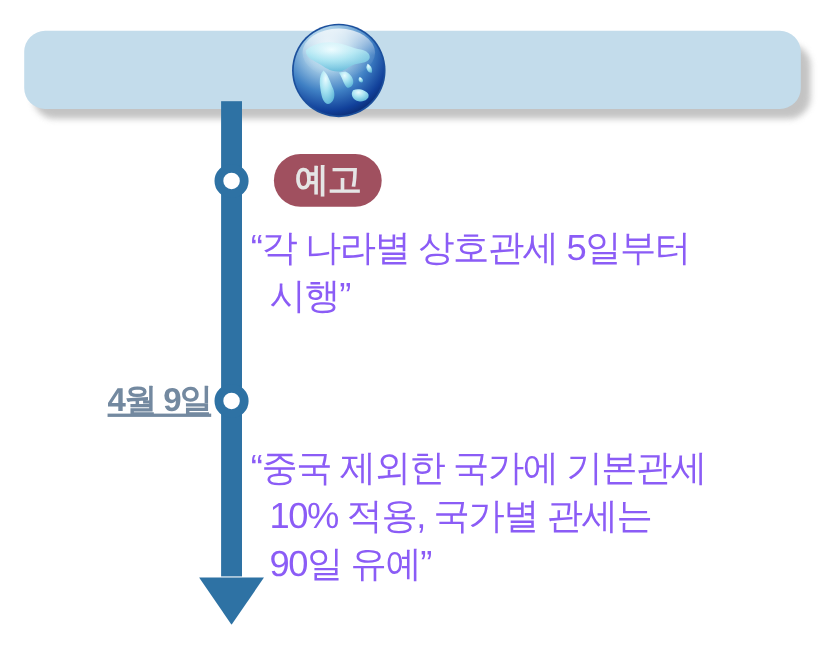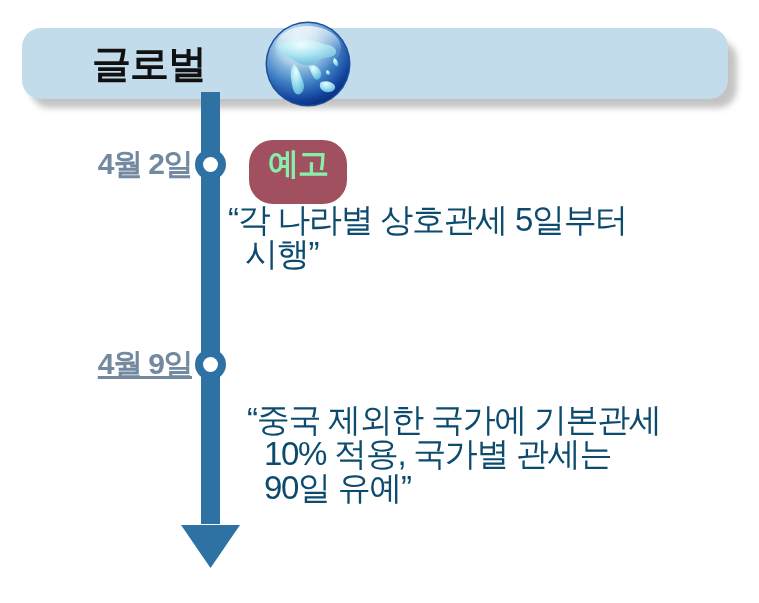--- a/index.html
+++ b/index.html
@@ -117,61 +117,60 @@
     letter-spacing: -1.5px;
     white-space: nowrap;
   }
   .date-1 { top: 144px; }
   .date-2 { top: 344px; text-decoration: underline; }
 
   
   .badge {
     position: absolute;
     left: 249px;
-    height: 64px;
+    height: 48px;
     padding: 0 19px;
     border-radius: 24px;
     background: #a0505f;
-    color: #86efac;
+    color: #e5e5e5;
     font-size: 31px;
     font-weight: 700;
     line-height: 48px;
     letter-spacing: -1px;
     white-space: nowrap;
     box-sizing: border-box;
   }
   .badge-1 { top: 140px; }
   .badge-2 { top: 340px; }
 
   
   .quote {
     position: absolute;
     left: 228px;
     width: 510px;
     font-size: 33px;
     font-weight: 400;
-    color: #0c4a6e;
-    line-height: 34px;
+    color: #8b5cf6;
+    line-height: 44px;
     letter-spacing: -1.3px;
     text-indent: -17px;
     padding-left: 17px;
     box-sizing: border-box;
     white-space: pre-wrap;
   }
   .quote-1 { top: 203px; }
-  .quote-2 { top: 403px; margin-left: 19px; }
+  .quote-2 { top: 403px; }
 </style>
 </head>
 <body>
 
 <div id="infographic">
 
   <div class="header-shadow"></div>
   <div class="header-bar"></div>
-  <div class="header-title">글로벌</div>
 
   <div class="globe-icon">
     <svg width="88" height="88" viewBox="0 0 88 88" xmlns="http://www.w3.org/2000/svg">
       <defs>
         <radialGradient id="gSphere" cx="38%" cy="26%" r="78%">
           <stop offset="0%" stop-color="#eaf4fb"></stop>
           <stop offset="30%" stop-color="#a9cfe8"></stop>
           <stop offset="62%" stop-color="#3f80c4"></stop>
           <stop offset="88%" stop-color="#11409a"></stop>
           <stop offset="100%" stop-color="#0b2c74"></stop>
@@ -219,21 +218,20 @@
   </div>
 
   <div class="timeline-line"></div>
   <div class="timeline-arrow">
     <svg width="59" height="52" viewBox="0 0 59 52" xmlns="http://www.w3.org/2000/svg">
       <polygon points="29.5,52 0,9 59,9" fill="#2e72a4"></polygon>
     </svg>
   </div>
 
   <div class="marker marker-1"></div>
-  <div class="date-label date-1">4월 2일</div>
   <div class="badge badge-1">예고</div>
   <div class="quote quote-1">“각 나라별 상호관세 5일부터
 시행”</div>
 
   <div class="marker marker-2"></div>
   <div class="date-label date-2">4월 9일</div>
   <div class="quote quote-2">“중국 제외한 국가에 기본관세
 10% 적용, 국가별 관세는
 90일 유예”</div>
 

